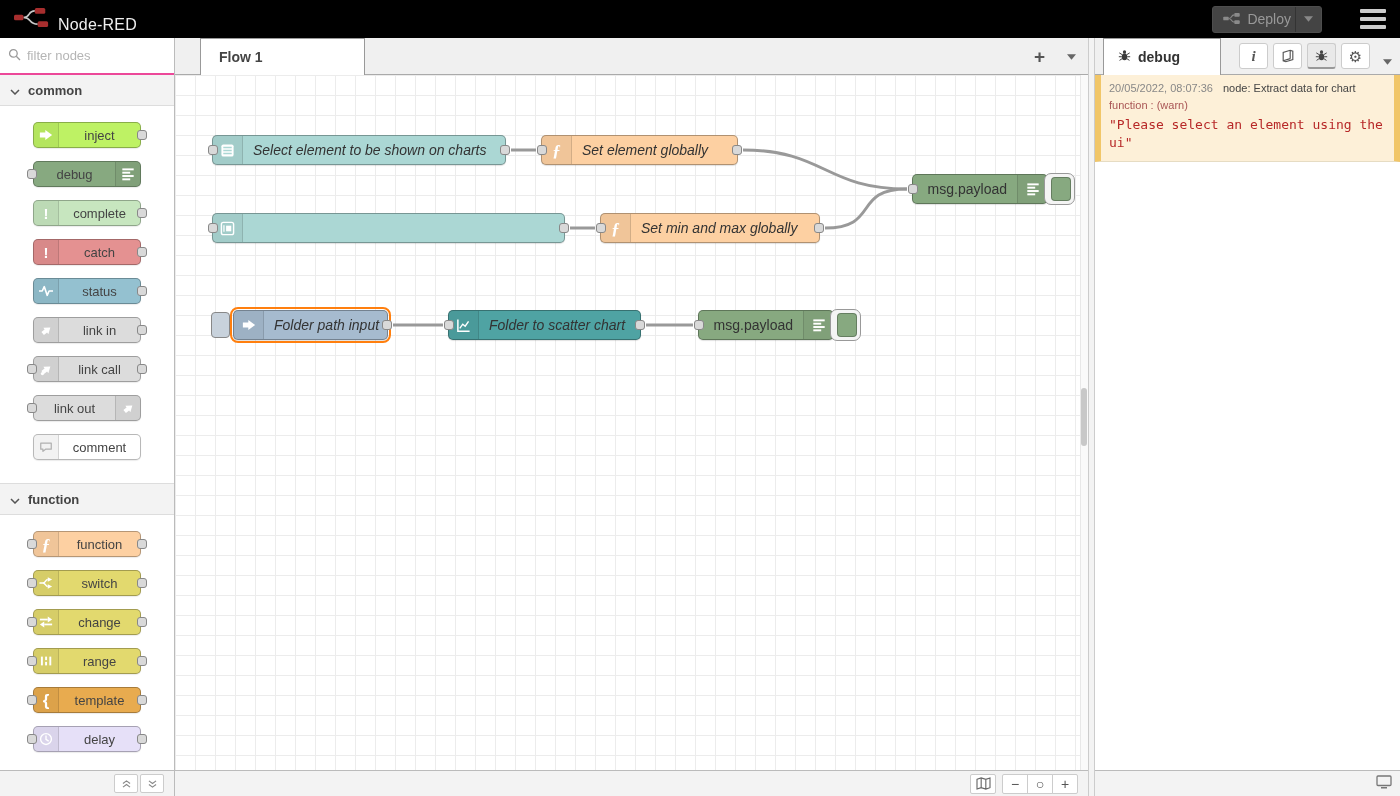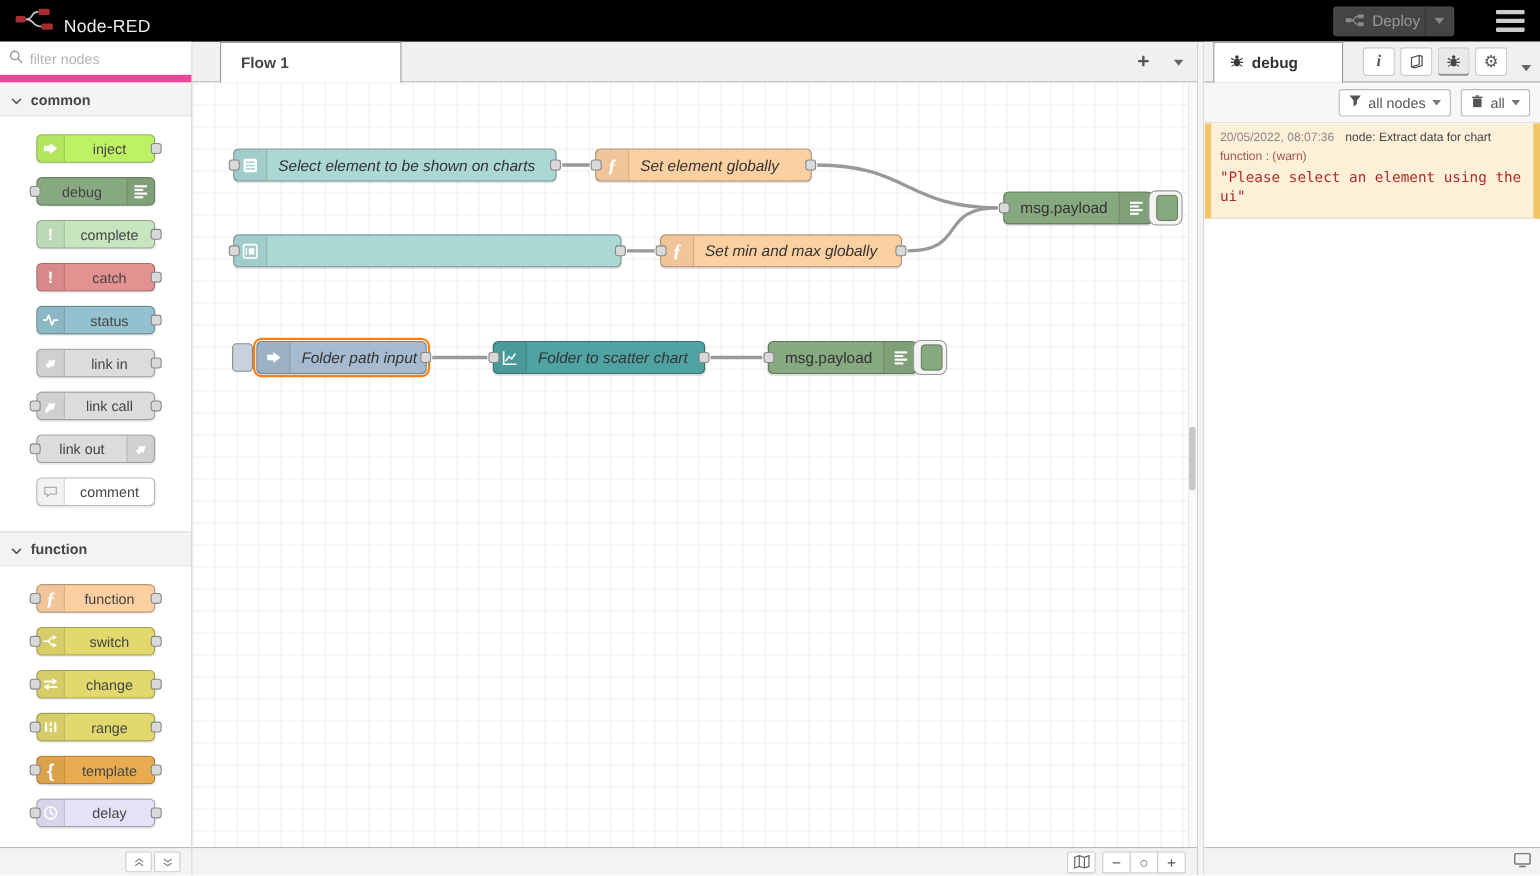--- a/index.html
+++ b/index.html
@@ -16,21 +16,21 @@
   .deploy-btn .dlabel { color:#999; font-size:14px; margin:0 4px 0 7px; }
   .deploy-caret { display:flex; align-items:center; justify-content:center; width:26px; height:100%; border-left:1px solid #333; color:#888; }
   .hamburger { width:26px; height:20px; margin-left:38px; display:flex; flex-direction:column; justify-content:space-between; cursor:pointer; }
   .hamburger span { display:block; height:4px; background:#ccc; border-radius:1px; }
 
   
   #main { flex:1; display:flex; min-height:0; }
 
   
   #palette { width:175px; flex:0 0 175px; border-right:1px solid #bbb; display:flex; flex-direction:column; background:#fff; }
-  .palette-search { height:37px; flex:0 0 37px; border-bottom:7px solid #ec4899; display:flex; align-items:center; padding:0 8px; gap:6px; background:#fff; }
+  .palette-search { height:37px; flex:0 0 37px; border-bottom:2px solid #ec4899; display:flex; align-items:center; padding:0 8px; gap:6px; background:#fff; }
   .palette-search input { border:none; outline:none; flex:1; font-size:13px; color:#555; font-family:inherit; background:transparent; }
   .palette-search input::placeholder { color:#b5b5b5; }
   #palette-scroll { flex:1; overflow:hidden; }
   .pal-cat-header { background:#f3f3f3; border-bottom:1px solid #ddd; border-top:1px solid #ddd; padding:7px 10px; display:flex; align-items:center; gap:8px; cursor:pointer; }
   .pal-cat-header:first-child { border-top:none; }
   .pal-cat-label { font-weight:bold; font-size:13px; color:#444; }
   .pal-list { padding:16px 0 10px 0; background:#fff; }
   .pal-item { position:relative; width:134px; height:26px; margin:0 auto 13px auto; cursor:move; }
   .pal-body { position:absolute; left:13px; right:13px; top:0; bottom:0; border:1px solid rgba(0,0,0,.28); border-radius:5px; display:flex; overflow:hidden; box-shadow:0 1px 1px rgba(0,0,0,.08); }
   .pal-port { position:absolute; top:8px; width:10px; height:10px; background:#d9d9d9; border:1px solid #888; border-radius:3px; z-index:2; }
@@ -597,48 +597,20 @@
           <span class="sb-btn">
               <span class="gear-glyph">⚙</span>
             </span>
         </div>
         <span class="sb-caret">
           <svg viewBox="0 0 8 5" width="9" height="6">
               <path d="M0 0h8L4 5z" fill="#666"></path>
             </svg>
         </span>
       </div>
-      <div class="filter-row">
-        <span class="filter-btn">
-          <span>
-            <svg viewBox="0 0 14 14" width="12" height="12">
-                <path d="M1 1h12L8.8 6.2v3.8l-3.6 2.6V6.2z" fill="#555"></path>
-              </svg>
-          </span>
-          <span>all nodes</span>
-          <svg viewBox="0 0 8 5" width="8" height="5">
-              <path d="M0 0h8L4 5z" fill="#777"></path>
-            </svg>
-        </span>
-        <span class="filter-btn">
-          <span>
-            <svg viewBox="0 0 14 14" width="12" height="12">
-                <g fill="#555">
-                  <rect x="2.5" y="4.2" width="9" height="9.3" rx="1"></rect>
-                  <rect x="1.5" y="2.2" width="11" height="1.5"></rect>
-                  <rect x="5.3" y="0.8" width="3.4" height="1.4"></rect>
-                </g>
-              </svg>
-          </span>
-          <span>all</span>
-          <svg viewBox="0 0 8 5" width="8" height="5">
-              <path d="M0 0h8L4 5z" fill="#777"></path>
-            </svg>
-        </span>
-      </div>
       <div id="msg-list">
         <div class="debug-msg">
           <div class="msg-meta">
             <span class="msg-ts">20/05/2022, 08:07:36</span>
             <span class="msg-node">node: Extract data for chart</span>
           </div>
           <div class="msg-src">function : (warn)</div>
           <div class="msg-payload">"Please select an element using the ui"</div>
         </div>
       </div>

